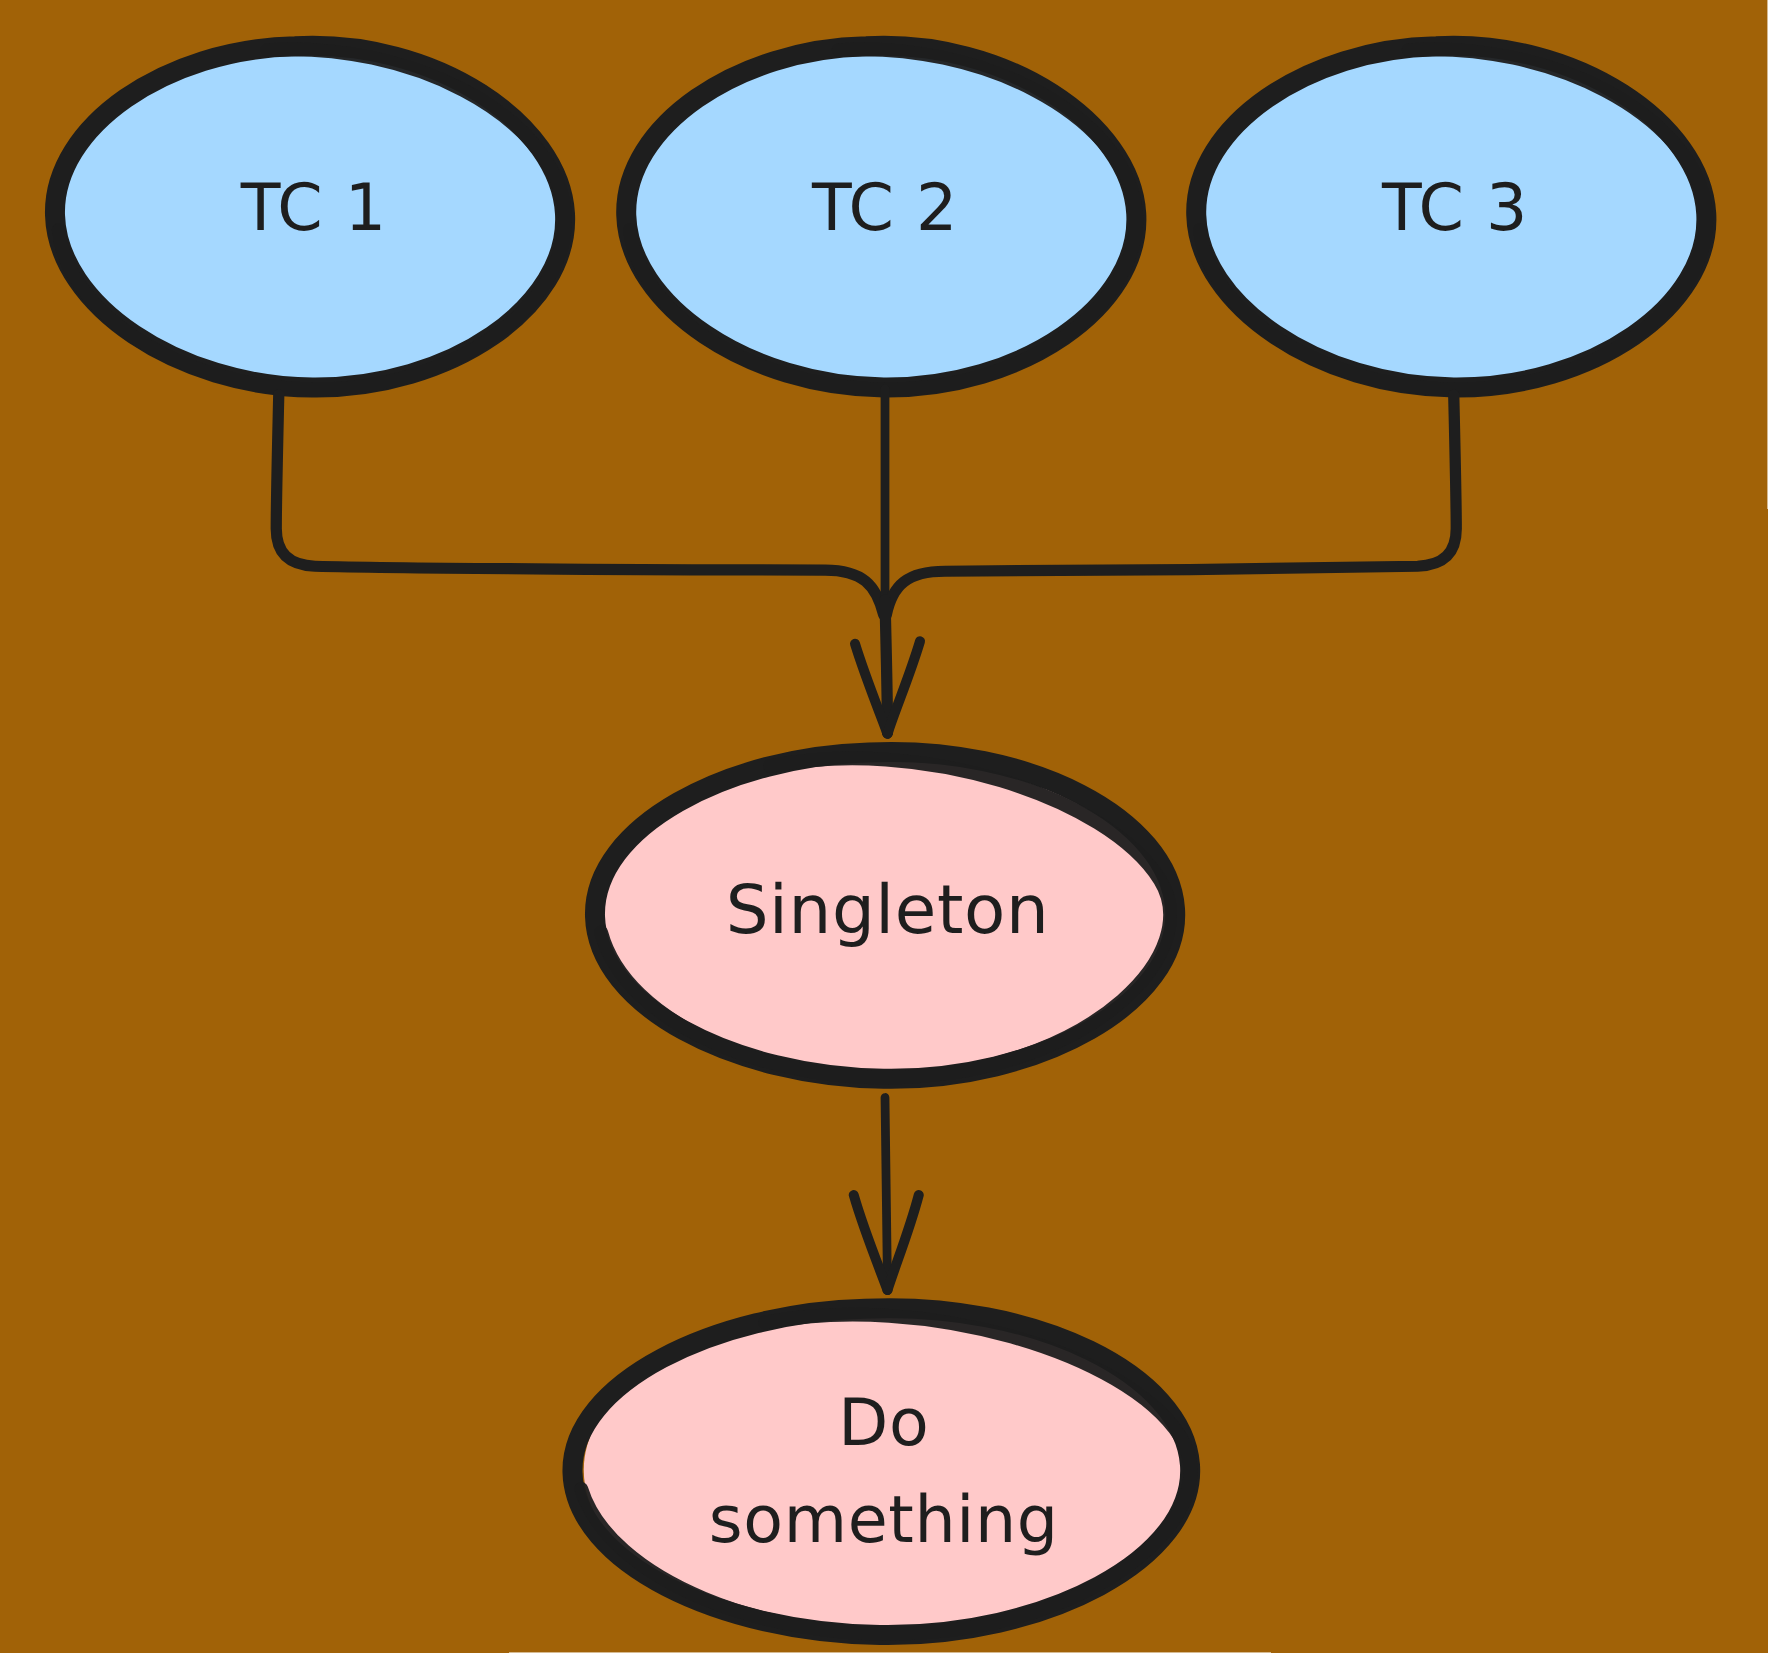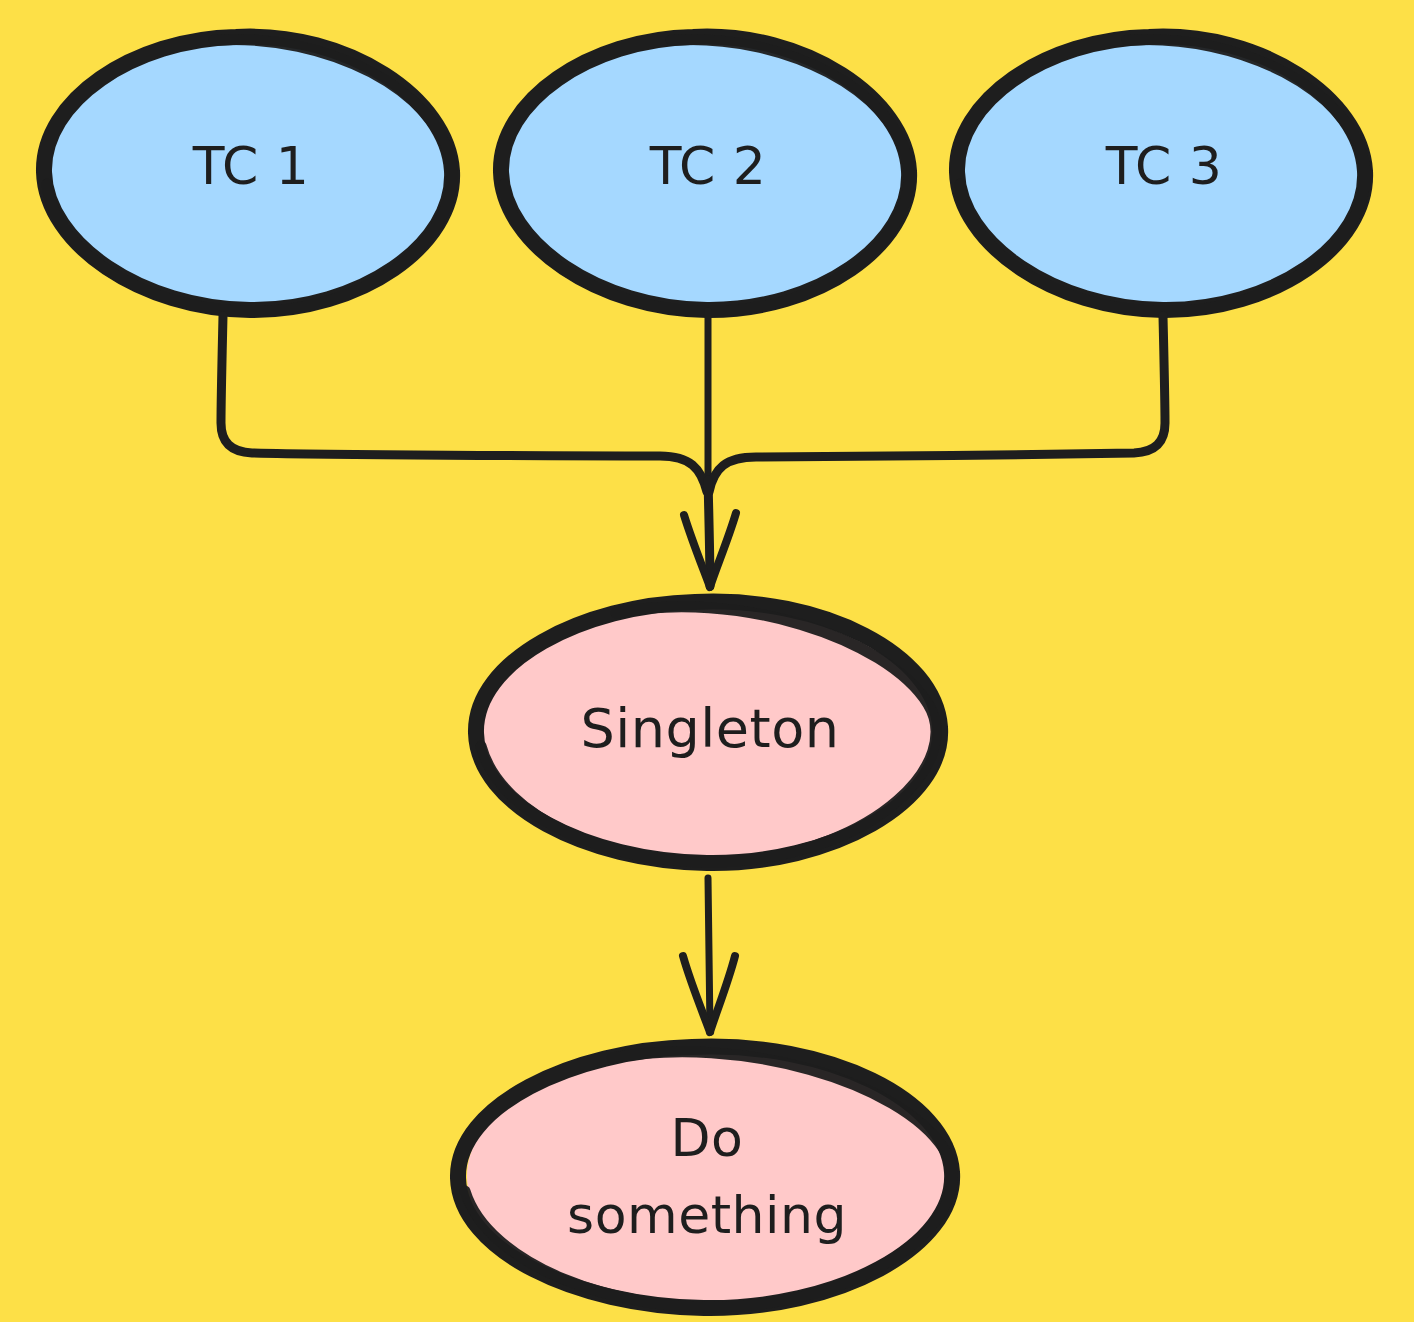--- a/index.html
+++ b/index.html
@@ -8,21 +8,21 @@
     padding: 0;
     background: #ffffff;
   }
   body {
     font-family: "DejaVu Sans", sans-serif;
   }
   #canvas-wrap {
     position: relative;
     width: 1414px;
     height: 1322px;
-    background: #fde047;
+    background: #a16207;
     overflow: hidden;
   }
   #diagram-svg {
     position: absolute;
     left: 0;
     top: 0;
     width: 1414px;
     height: 1322px;
     display: block;
   }

